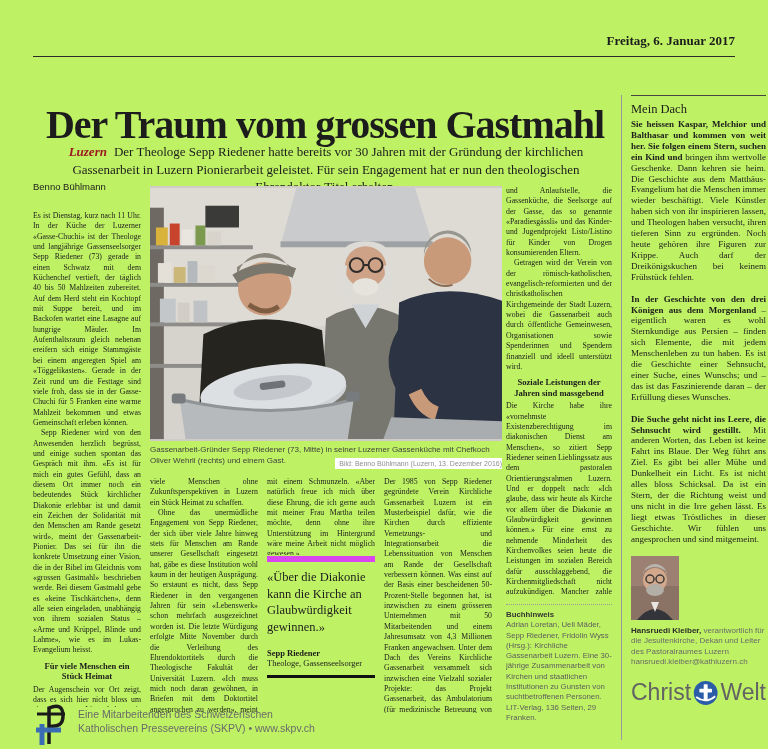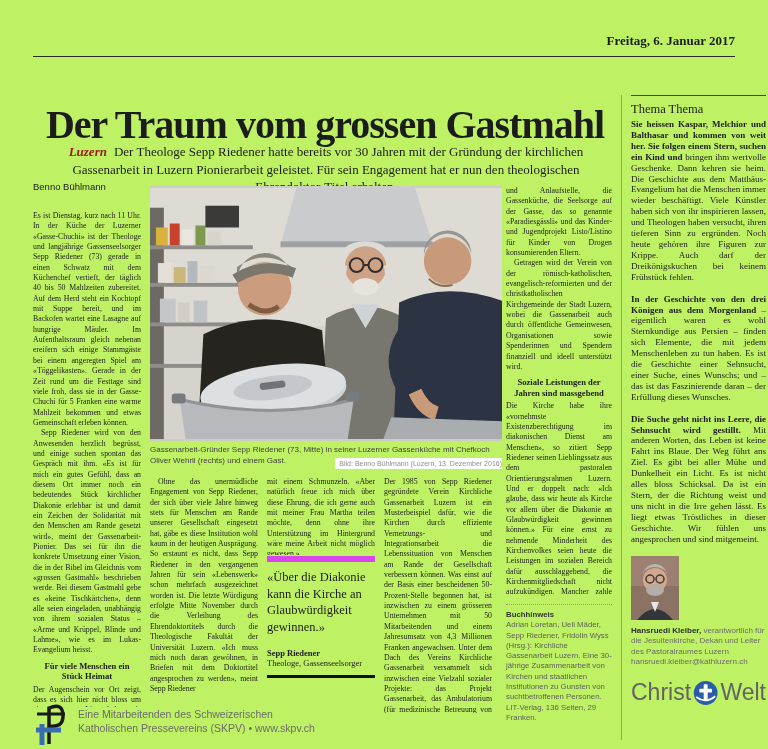--- a/index.html
+++ b/index.html
@@ -160,20 +160,21 @@
   </div>
 
   <div class="abs col c1">
     <p>Es ist Dienstag, kurz nach 11 Uhr. In der Küche der Luzerner «Gasse-Chuchi» ist der Theologe und langjährige Gassenseelsorger Sepp Riedener (73) gerade in einen Schwatz mit dem Küchenchef vertieft, der täglich 40 bis 50 Mahlzeiten zubereitet. Auf dem Herd steht ein Kochtopf mit Suppe bereit, und im Backofen wartet eine Lasagne auf hungrige Mäuler. Im Aufenthaltsraum gleich nebenan ereifern sich einige Stammgäste bei einem angeregten Spiel am «Töggelikasten». Gerade in der Zeit rund um die Festtage sind viele froh, dass sie in der Gasse-Chuchi für 5 Franken eine warme Mahlzeit bekommen und etwas Gemeinschaft erleben können.</p>
     <p class="ind">Sepp Riedener wird von den Anwesenden herzlich begrüsst, und einige suchen spontan das Gespräch mit ihm. «Es ist für mich ein gutes Gefühl, dass an diesem Ort immer noch ein bedeutendes Stück kirchlicher Diakonie erlebbar ist und damit ein Zeichen der Solidarität mit den Menschen am Rande gesetzt wird», meint der Gassenarbeit-Pionier. Das sei für ihn die konkrete Umsetzung einer Vision, die in der Bibel im Gleichnis vom «grossen Gastmahl» beschrieben werde. Bei diesem Gastmahl gebe es «keine Tischkärtchen», denn alle seien eingeladen, unabhängig von ihrem sozialen Status – «Arme und Krüppel, Blinde und Lahme», wie es im Lukas-Evangelium heisst.</p>
     <h3 class="colhead">Für viele Menschen ein Stück Heimat</h3>
     <p>Der Augenschein vor Ort zeigt, dass es sich hier nicht bloss um ein leeres Lippenbekenntnis handelt. Dem Verein Kirchliche Gassenarbeit ist es gelungen, für</p>
   </div>
 
   <div class="abs col c2">
+    <p>viele Menschen ohne Zukunftsperspektiven in Luzern ein Stück Heimat zu schaffen.</p>
     <p class="ind">Ohne das unermüdliche Engagement von Sepp Riedener, der sich über viele Jahre hinweg stets für Menschen am Rande unserer Gesellschaft eingesetzt hat, gäbe es diese Institution wohl kaum in der heutigen Ausprägung. So erstaunt es nicht, dass Sepp Riedener in den vergangenen Jahren für sein «Lebenswerk» schon mehrfach ausgezeichnet worden ist. Die letzte Würdigung erfolgte Mitte November durch die Verleihung des Ehrendoktortitels durch die Theologische Fakultät der Universität Luzern. «Ich muss mich noch daran gewöhnen, in Briefen mit dem Doktortitel angesprochen zu werden», meint Sepp Riedener</p>
   </div>
 
   <div class="abs col c3">
     <p>mit einem Schmunzeln. «Aber natürlich freue ich mich über diese Ehrung, die ich gerne auch mit meiner Frau Martha teilen möchte, denn ohne ihre Unterstützung im Hintergrund wäre meine Arbeit nicht möglich gewesen.»</p>
   </div>
 
   <div class="abs quote">
     <div class="quote-text">«Über die Diakonie kann die Kirche an Glaubwürdigkeit gewinnen.»</div>
     <div class="quote-author">Sepp Riedener</div>
@@ -191,21 +192,21 @@
     <p>Die Kirche habe ihre «vornehmste Existenzberechtigung im diakonischen Dienst am Menschen», so zitiert Sepp Riedener seinen Lieblingssatz aus dem pastoralen Orientierungsrahmen Luzern. Und er doppelt nach: «Ich glaube, dass wir heute als Kirche vor allem über die Diakonie an Glaubwürdigkeit gewinnen können.» Für eine ernst zu nehmende Minderheit des Kirchenvolkes seien heute die Leistungen im sozialen Bereich dafür ausschlaggebend, die Kirchenmitgliedschaft nicht aufzukündigen. Mancher zahle seine Kirchensteuer, nicht weil er gerne wieder einmal am Sonntag zur Kirche gehen würde, sondern weil er die Kirche mit ihren vielfältigen sozialen Dienstleistungen nicht im Stich lassen möchte.</p>
   </div>
 
   <div class="abs buch">
     <div class="blabel">Buchhinweis</div>
     <div>Adrian Loretan, Ueli Mäder, Sepp Riedener, Fridolin Wyss (Hrsg.): Kirchliche Gassenarbeit Luzern. Eine 30-jährige Zusammenarbeit von Kirchen und staatlichen Institutionen zu Gunsten von suchtbetroffenen Personen. LIT-Verlag, 136 Seiten, 29 Franken.</div>
   </div>
 
   <div class="abs vdiv"></div>
   <div class="abs sidebar">
-    <p class="sb-label">Thema Thema</p>
+    <p class="sb-label">Mein Dach</p>
     <p class="sb-p"><span class="b">Sie heissen Kaspar, Melchior und Balthasar und kommen von weit her. Sie folgen einem Stern, suchen ein Kind und </span><span>bringen ihm wertvolle Geschenke. Dann kehren sie heim. Die Geschichte aus dem Matthäus-Evangelium hat die Menschen immer wieder beschäftigt. Viele Künstler haben sich von ihr inspirieren lassen, und Theologen haben versucht, ihren tieferen Sinn zu ergründen. Noch heute gehören ihre Figuren zur Krippe. Auch darf der Dreikönigskuchen bei keinem Frühstück fehlen.</span></p>
     <p class="sb-p"><span class="b">In der Geschichte von den drei Königen aus dem Morgenland </span><span>– eigentlich waren es wohl Sternkundige aus Persien – finden sich Elemente, die mit jedem Menschenleben zu tun haben. Es ist die Geschichte einer Sehnsucht, einer Suche, eines Wunschs; und – das ist das Faszinierende daran – der Erfüllung dieses Wunsches.</span></p>
     <p class="sb-p"><span class="b">Die Suche geht nicht ins Leere, die Sehnsucht wird gestillt. </span><span>Mit anderen Worten, das Leben ist keine Fahrt ins Blaue. Der Weg führt ans Ziel. Es gibt bei aller Mühe und Dunkelheit ein Licht. Es ist nicht alles bloss Schicksal. Da ist ein Stern, der die Richtung weist und uns nicht in die Irre gehen lässt. Es liegt etwas Tröstliches in dieser Geschichte. Wir fühlen uns angesprochen und sind mitgemeint.</span></p>
     <div class="sb-photo">
       <svg width="48" height="64" viewBox="0 0 48 64">
         <rect width="48" height="64" fill="#8a7265"></rect>
         <rect width="48" height="30" fill="#9c8172"></rect>
         <circle cx="24" cy="24" r="12" fill="#d2a98c"></circle>
         <path d="M12 20 a12 12 0 0 1 24 0 l0 -4 q-12 -10 -24 0z" fill="#b8b4ad"></path>
         <ellipse cx="24" cy="34" rx="9" ry="6" fill="#b3aea6"></ellipse>

